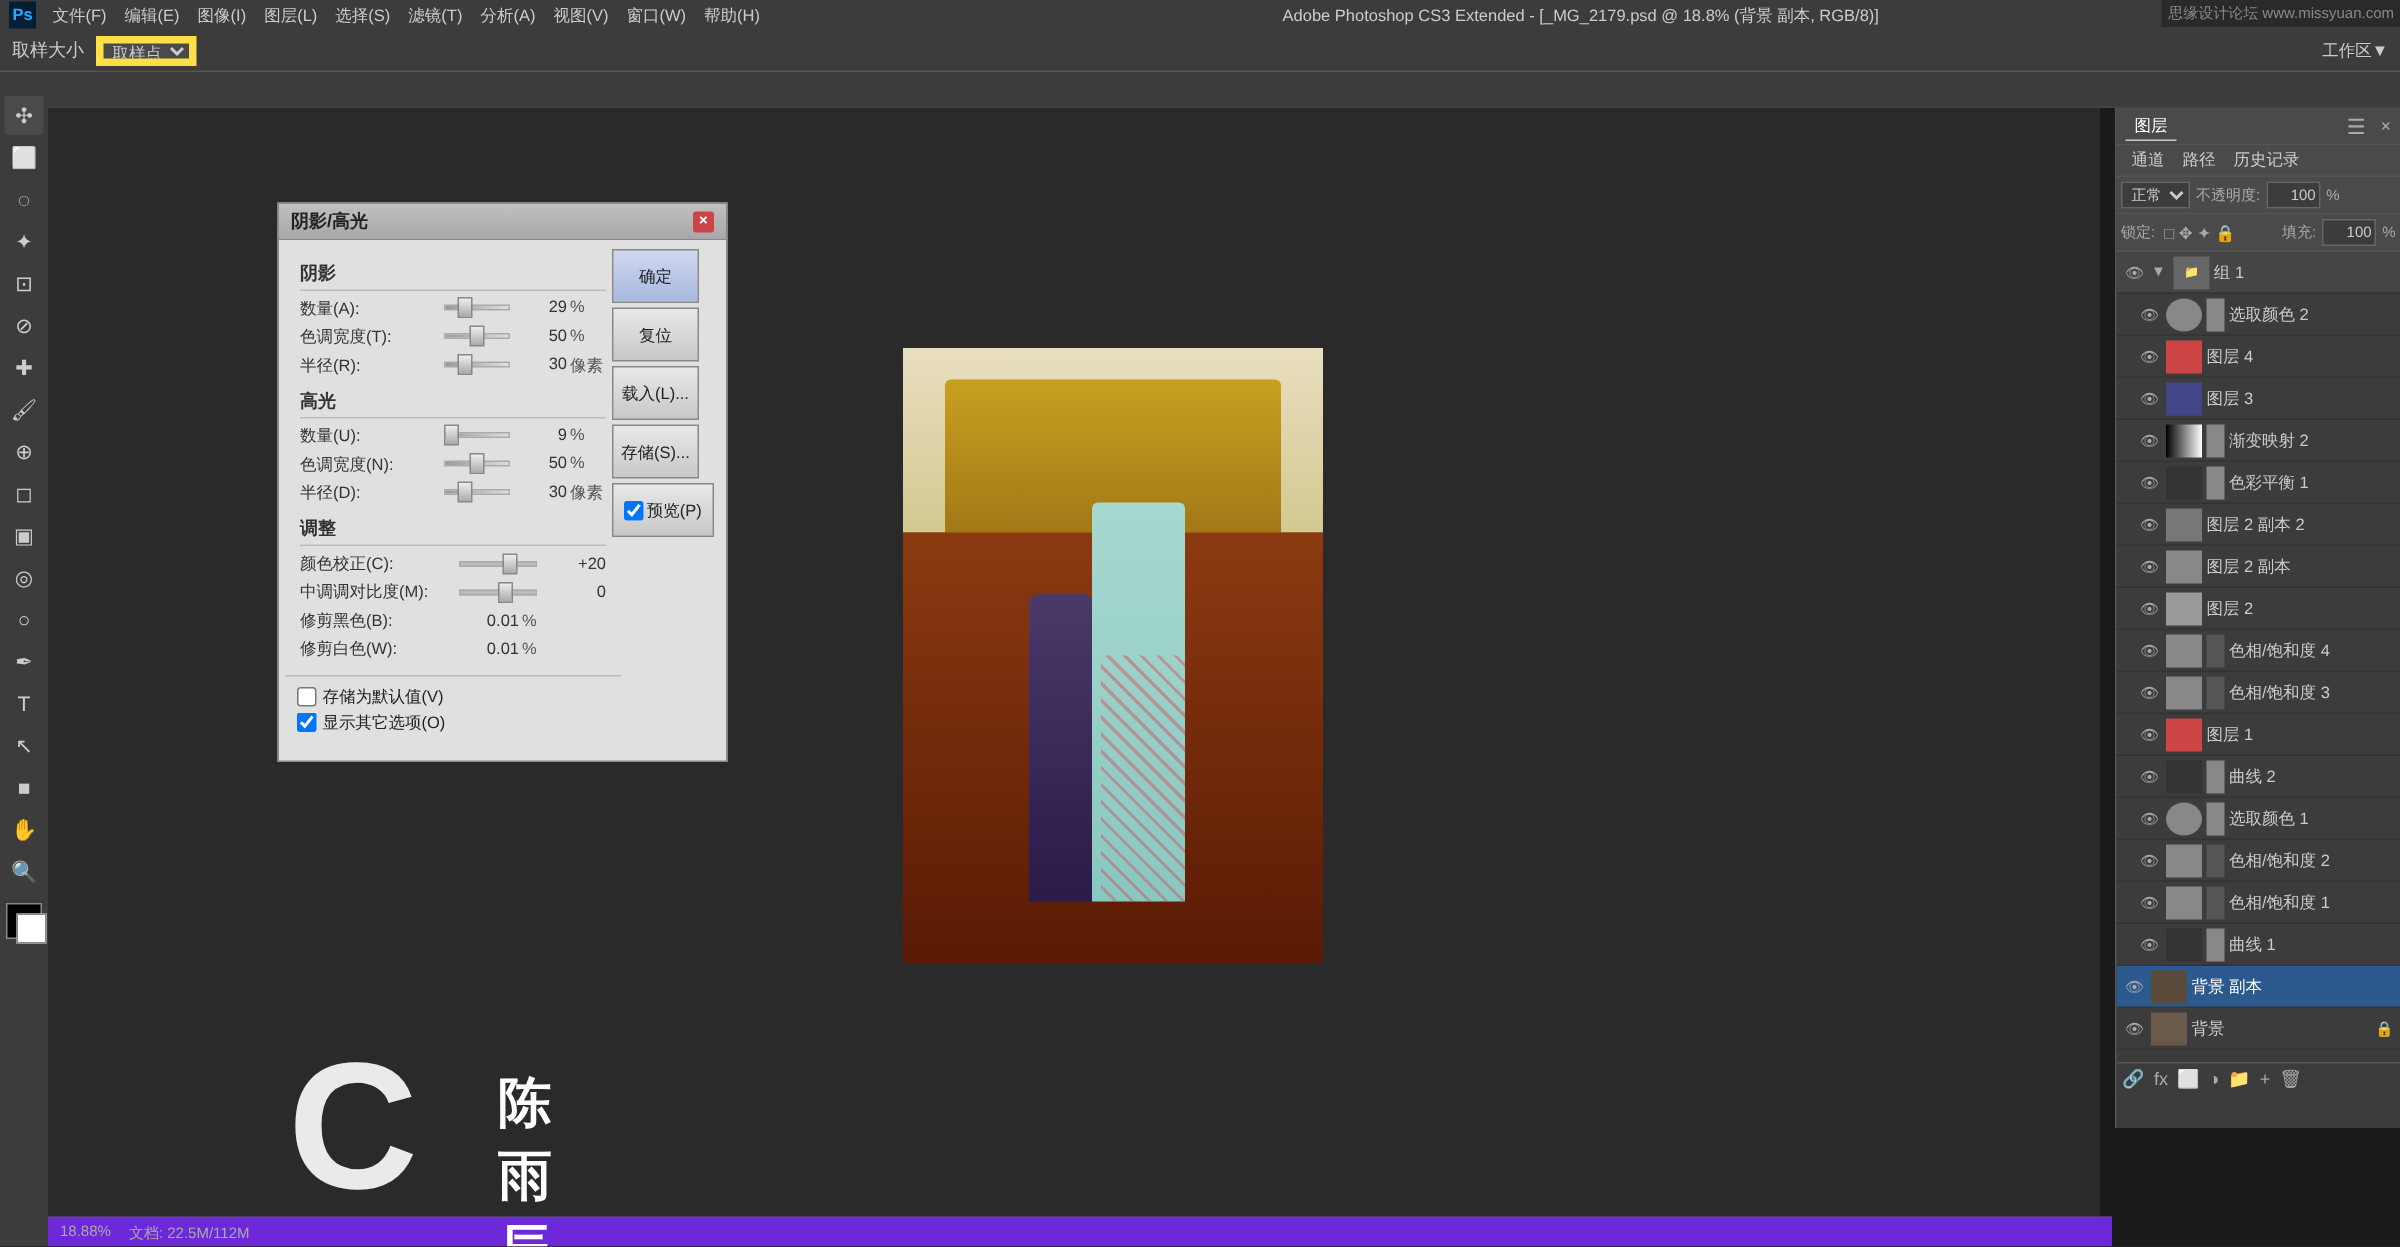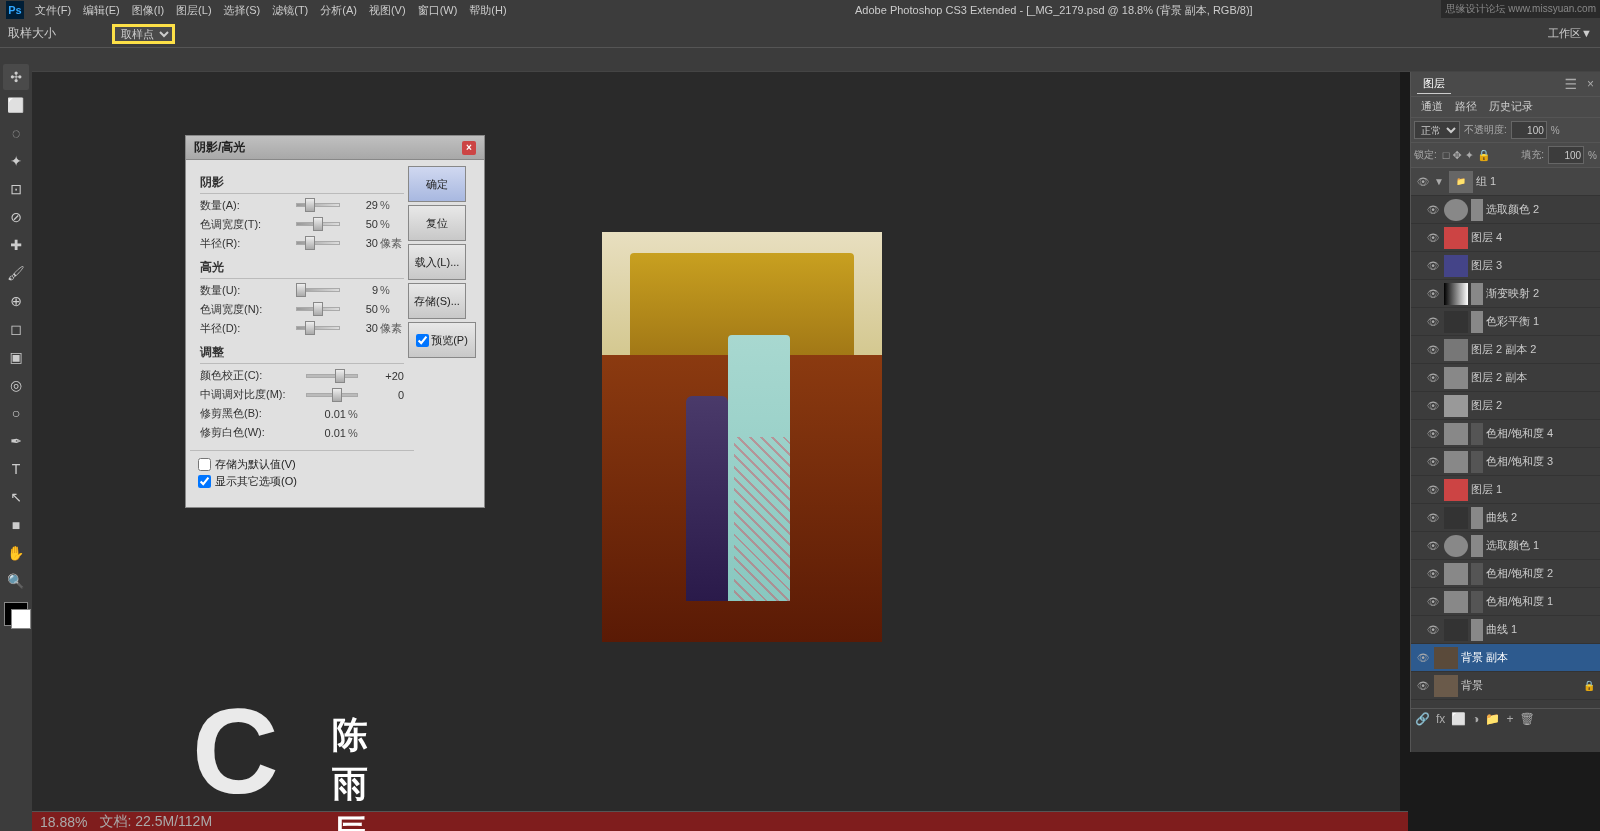--- a/index.html
+++ b/index.html
@@ -82,25 +82,24 @@
       display: flex;
       align-items: center;
       padding: 0 8px;
       gap: 8px;
       border-bottom: 1px solid #555;
       z-index: 90;
     }
     #options-bar select {
       background: #4a4a4a;
       color: #ccc;
-      border: 3px solid #fde047;
+      border: 5px solid #fde047;
       font-size: 11px;
       height: 20px;
       padding: 0 2px;
-      margin-left: 48px;
     }
 
     
     #options-bar2 {
       position: absolute;
       top: 48px; left: 0; right: 0;
       height: 24px;
       background: #3c3c3c;
       display: flex;
       align-items: center;
@@ -448,27 +447,27 @@
     .layer-lock {
       font-size: 10px;
       color: #888;
     }
 
     
     #status-bar {
       position: absolute;
       bottom: 0; left: 32px; right: 192px;
       height: 20px;
-      background: #7f1d1d;
+      background: #6d28d9;
       display: flex;
       align-items: center;
       padding: 0 8px;
       gap: 12px;
       border-top: 1px solid #555;
-      font-size: 14px;
+      font-size: 10px;
       color: #aaa;
     }
 
     
     #top-right-wm {
       position: absolute;
       top: 0; right: 0;
       font-size: 10px;
       color: #888;
       padding: 2px 4px;

